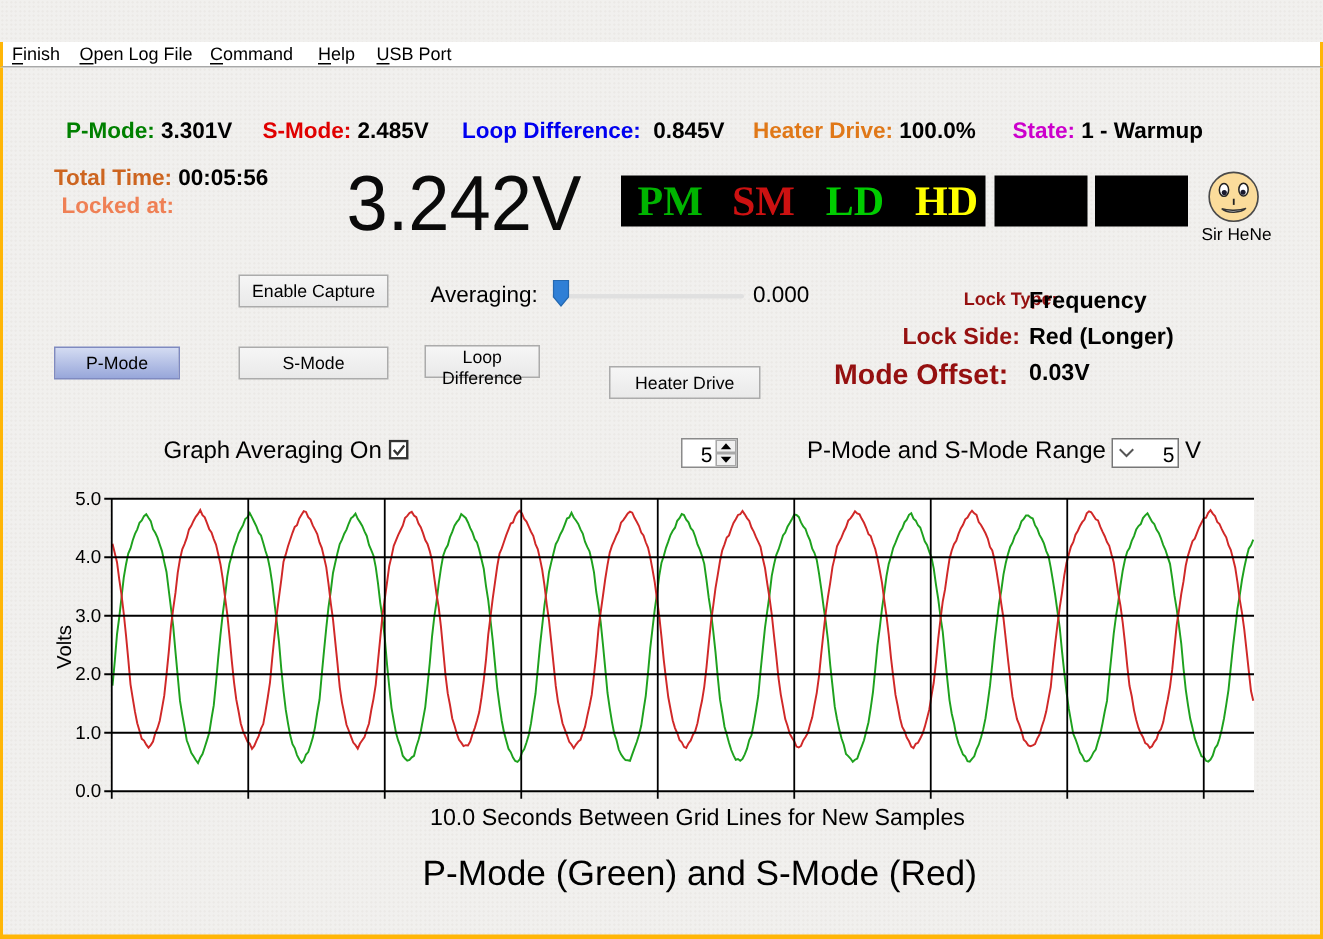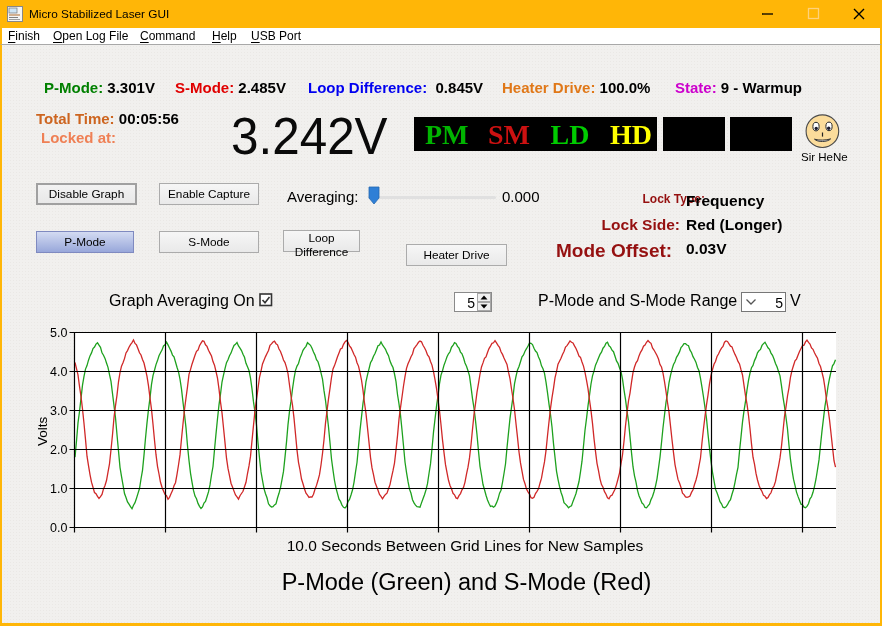--- a/index.html
+++ b/index.html
@@ -12,51 +12,36 @@
 .mi { position:absolute; top:1px;text-align:center; }
 .edge { background:#ffb607; }
 .b15 { font-weight:bold; font-size:15px; white-space:nowrap; }
 .r15 { font-size:15px; white-space:nowrap; }
 button, .btn { position:absolute; font-family:"Liberation Sans", sans-serif; font-size:11.8px; color:#000;
   background:linear-gradient(#f6f6f6,#e9e9e9); border:1px solid #ababab; text-align:center; padding:0; }
 u { text-decoration:underline; text-underline-offset:2px; }
 </style></head>
 <body>
 <div id="root">
-<div class="abs" id="titlebar">
- <svg width="16" height="16" style="position:absolute;left:7px;top:6px">
-   <rect x="0.5" y="0.5" width="15" height="15" fill="#f4f4f4" stroke="#888"></rect>
-   <rect x="2" y="2" width="8" height="5" fill="#cde4f5" stroke="#777" stroke-width="0.7"></rect>
-   <line x1="2" y1="9" x2="13" y2="9" stroke="#b06a2a" stroke-width="1"></line>
-   <line x1="2" y1="11.5" x2="11" y2="11.5" stroke="#7f7f7f" stroke-width="1"></line>
-   <line x1="2" y1="13.5" x2="13" y2="13.5" stroke="#9f9f9f" stroke-width="1"></line>
- </svg>
- <span class="abs" style="left:29px;top:7px;font-size:11.8px;color:#000">Micro Stabilized Laser GUI</span>
- <svg width="140" height="28" style="position:absolute;right:0;top:0">
-   <line x1="20" y1="14" x2="31" y2="14" stroke="#000" stroke-width="1.3"></line>
-   <rect x="66.5" y="8.5" width="10" height="10" fill="none" stroke="#ffd27a" stroke-width="1.3"></rect>
-   <path d="M112 9 L122 19 M122 9 L112 19" stroke="#000" stroke-width="1.4" fill="none"></path>
- </svg>
-</div>
 <div class="abs" id="menubar">
  <span class="mi" style="left:6px"><u>F</u>inish</span>
  <span class="mi" style="left:51px"><u>O</u>pen Log File</span>
  <span class="mi" style="left:138px"><u>C</u>ommand</span>
  <span class="mi" style="left:210px"><u>H</u>elp</span>
  <span class="mi" style="left:249px"><u>U</u>SB Port</span>
 </div>
 <div class="abs edge" style="left:0;top:45px;width:2px;height:581px"></div>
 <div class="abs edge" style="left:880px;top:45px;width:2px;height:581px"></div>
 <div class="abs edge" style="left:0;top:623px;width:882px;height:3px"></div>
 
 <span class="abs b15" style="left:44px;top:79px"><span style="color:#008000">P-Mode:</span> <span>3.301V</span></span>
 <span class="abs b15" style="left:175px;top:79px"><span style="color:#e00000">S-Mode:</span> <span>2.485V</span></span>
 <span class="abs b15" style="left:308px;top:79px"><span style="color:#0000f0">Loop Difference:</span>&nbsp; <span>0.845V</span></span>
 <span class="abs b15" style="left:502px;top:79px"><span style="color:#e07818">Heater Drive:</span> <span>100.0%</span></span>
-<span class="abs b15" style="left:675px;top:79px"><span style="color:#cc00cc">State:</span> <span>9 - Warmup</span></span>
+<span class="abs b15" style="left:675px;top:79px"><span style="color:#cc00cc">State:</span> <span>1 - Warmup</span></span>
 
 <span class="abs b15" style="left:36px;top:110px"><span style="color:#cd6520">Total Time:</span> <span>00:05:56</span></span>
 <span class="abs b15" style="left:41px;top:129px;color:#ef8055">Locked at:</span>
 <span class="abs" style="left:231px;top:106px;font-size:52px;color:#0a0a0a;display:inline-block;transform:scaleX(0.95);transform-origin:0 0">3.242V</span>
 
 <div class="abs" style="left:414px;top:117px;width:243px;height:34px;background:#000"></div>
 <div class="abs" style="left:663px;top:117px;width:62px;height:34px;background:#000"></div>
 <div class="abs" style="left:730px;top:117px;width:62px;height:34px;background:#000"></div>
 <span class="abs" style="left:425px;top:119px;width:46px;font-family:'Liberation Serif',serif;font-weight:bold;font-size:28px;color:#00b400">PM</span>
 <span class="abs" style="left:486px;top:119px;width:46px;text-align:center;font-family:'Liberation Serif',serif;font-weight:bold;font-size:28px;color:#cc1111">SM</span>
@@ -66,30 +51,29 @@
 <circle cx="22.4" cy="21.2" r="16.3" fill="#fbdc9b" stroke="#4a4a4a" stroke-width="1.1"></circle>
 <ellipse cx="16.0" cy="16.6" rx="3.1" ry="4.3" fill="#fff" stroke="#222" stroke-width="1"></ellipse>
 <ellipse cx="29.0" cy="16.4" rx="3.1" ry="4.3" fill="#fff" stroke="#222" stroke-width="1"></ellipse>
 <circle cx="16.2" cy="18.4" r="1.7" fill="#1a1a2e"></circle>
 <circle cx="28.7" cy="18.2" r="1.7" fill="#1a1a2e"></circle>
 <line x1="22.5" y1="22.5" x2="22.5" y2="26.6" stroke="#222" stroke-width="1.2"></line>
 <path d="M14.5 29.2 C17.5 32.3 27.5 32.3 30.6 28.9 C26.5 30.4 18.5 30.5 14.5 29.2 Z" fill="#fff" stroke="#333" stroke-width="1"></path>
 </svg>
 <span class="abs" style="left:801px;top:151px;font-size:11.5px">Sir HeNe</span>
 
-<button style="left:36px;top:183px;width:101px;height:22px;border:2px solid #a0a0a0;background:linear-gradient(#f2f2f2,#e8e8e8)">Disable Graph</button>
 <button style="left:159px;top:183px;width:100px;height:22px">Enable Capture</button>
 <span class="abs r15" style="left:287px;top:188px">Averaging:</span>
 <div class="abs" style="left:368px;top:196px;width:128px;height:3px;background:#e0e0e0;border-radius:2px"></div>
 <svg class="abs" style="left:368px;top:186px" width="14" height="20">
       <path d="M1 1 H11 V12 L6 18 L1 12 Z" fill="#2f7fd6" stroke="#2468b0" stroke-width="0.8"></path>
     </svg>
 <span class="abs r15" style="left:502px;top:188px">0.000</span>
 
-<button style="left:36px;top:231px;width:98px;height:21.5px;background:linear-gradient(#d3dbf2,#98a7da);border:1px solid #7f8ac0">P-Mode</button>
+<button style="left:36px;top:231px;width:84px;height:21.5px;background:linear-gradient(#d3dbf2,#98a7da);border:1px solid #7f8ac0">P-Mode</button>
 <button style="left:159px;top:231px;width:100px;height:21.5px">S-Mode</button>
 <button style="left:283px;top:230px;width:77px;height:21.5px">Loop Difference</button>
 <button style="left:406px;top:244px;width:101px;height:21.5px">Heater Drive</button>
 
 <span class="abs b15" style="left:592px;top:192px;width:113px;text-align:right;color:#951010;font-size:12px">Lock Type:</span>
 <span class="abs b15" style="left:686px;top:192px;font-size:15.5px">Frequency</span>
 <span class="abs b15" style="left:567px;top:216px;width:113px;text-align:right;color:#951010;font-size:15.5px">Lock Side:</span>
 <span class="abs b15" style="left:686px;top:216px;font-size:15.5px">Red (Longer)</span>
 <span class="abs b15" style="left:556px;top:240px;width:113px;text-align:center;color:#951010;font-size:19px">Mode Offset:</span>
 <span class="abs b15" style="left:686px;top:240px;font-size:15.5px">0.03V</span>

